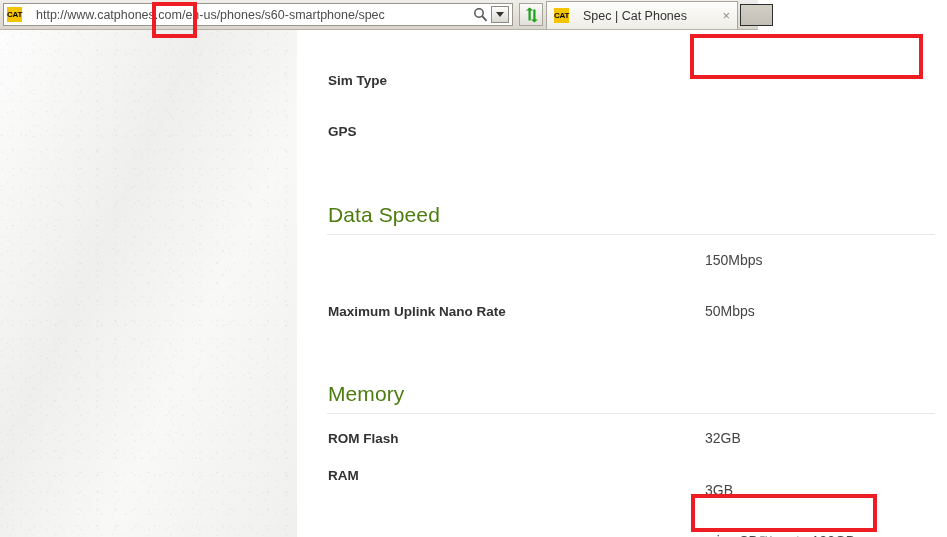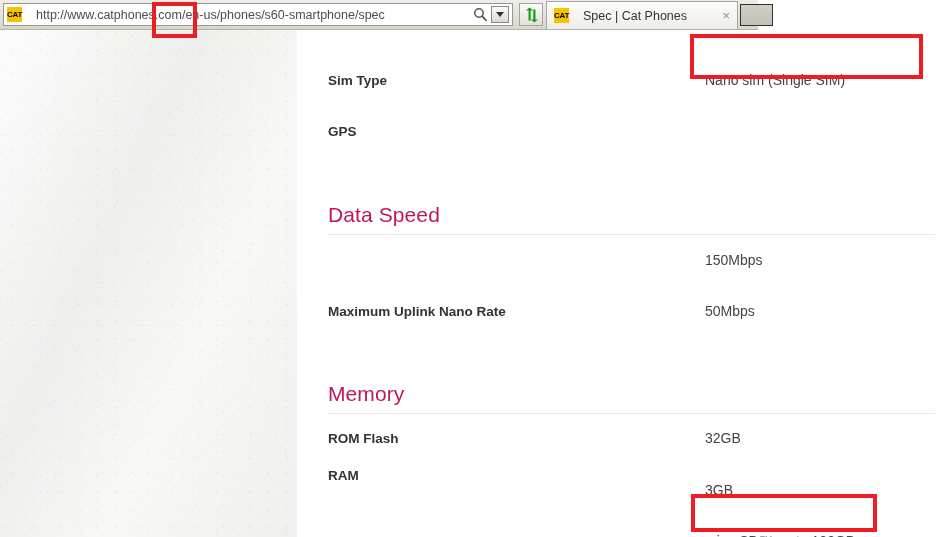--- a/index.html
+++ b/index.html
@@ -170,21 +170,21 @@
     width: 650px;
     height: 507px;
     background: #ffffff;
   }
 
   .section-heading {
     position: absolute;
     left: 31px;
     font-size: 21px;
     font-weight: normal;
-    color: #be185d;
+    color: #4d7c0f;
     letter-spacing: 0.1px;
     white-space: nowrap;
   }
   .section-rule {
     position: absolute;
     left: 30px;
     width: 608px;
     height: 1px;
     background: #e8e8e8;
   }
@@ -251,21 +251,20 @@
   <div id="new-tab-button"></div>
 </div>
 
 <div id="page-body">
 
   <div id="left-texture"></div>
 
   <div id="spec-content">
 
     <div class="spec-label" style="top:43px">Sim Type</div>
-    <div class="spec-value" style="top:42px">Nano sim (Single SIM)</div>
 
     <div class="spec-label" style="top:94px">GPS</div>
 
     <div class="section-heading" style="top:173px">Data Speed</div>
     <div class="section-rule" style="top:204px"></div>
 
     <div class="spec-value" style="top:222px">150Mbps</div>
 
     <div class="spec-label" style="top:274px">Maximum Uplink Nano Rate</div>
     <div class="spec-value" style="top:273px">50Mbps</div>

